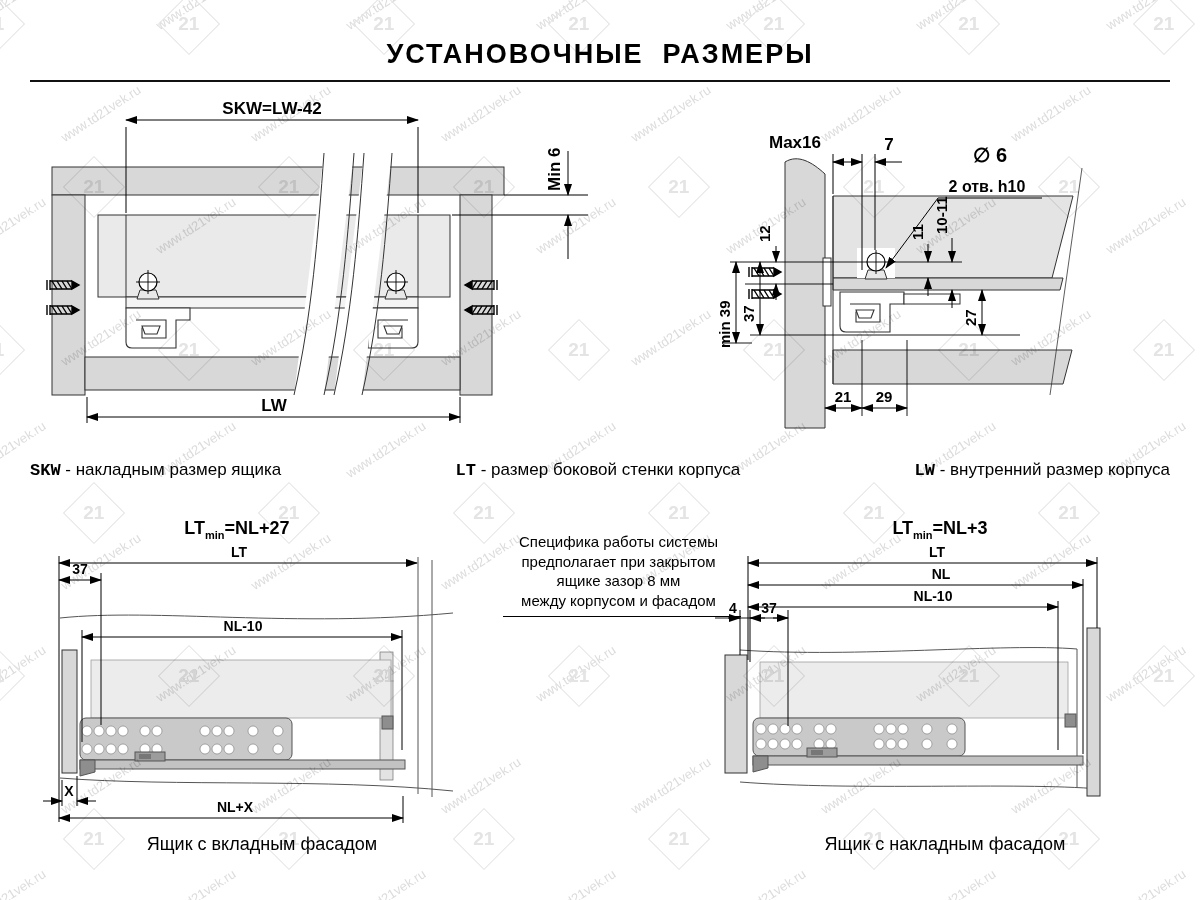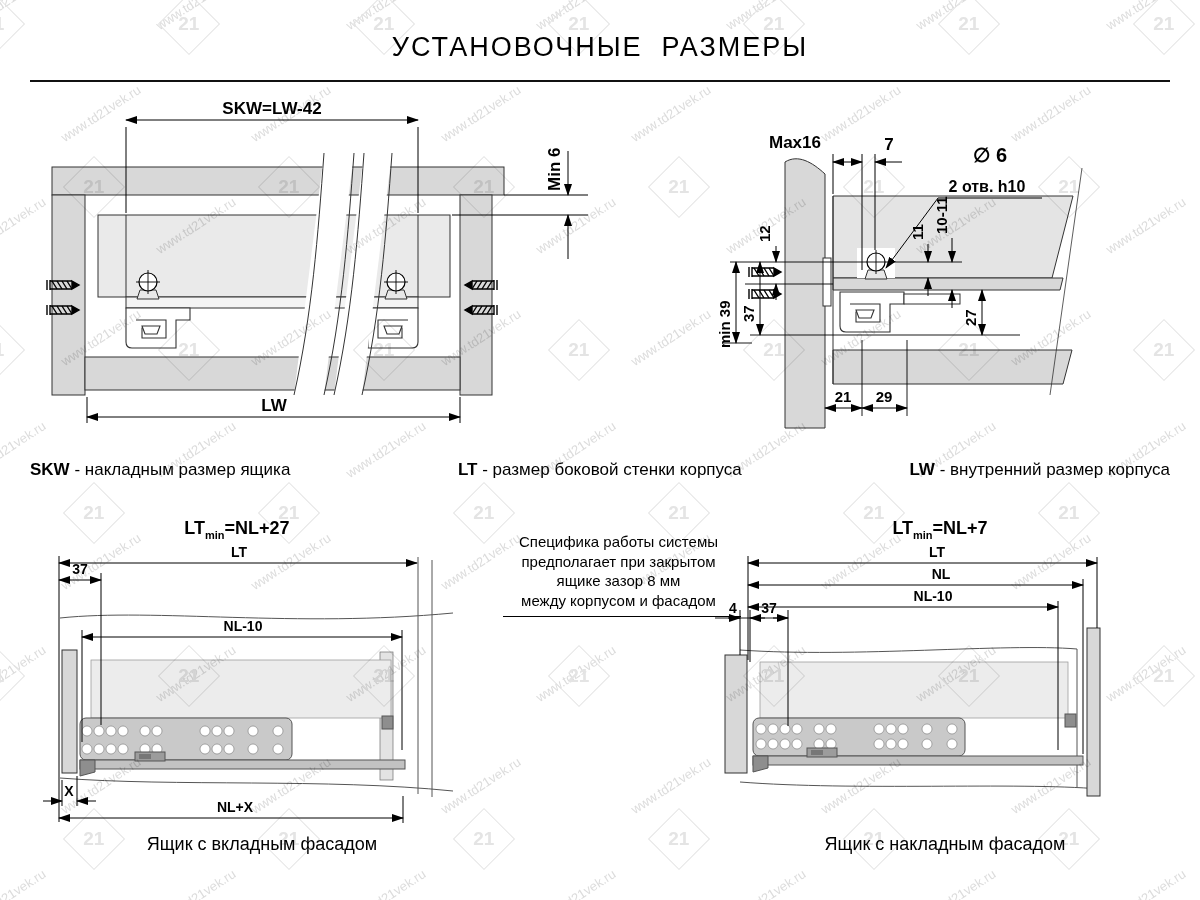--- a/index.html
+++ b/index.html
@@ -6,27 +6,27 @@
   body{width:1200px;height:900px;position:relative;background:#fff;overflow:hidden;
        font-family:"Liberation Sans",sans-serif;color:#000;}
   
   .wm-layer{position:absolute;left:0;top:0;width:1200px;height:900px;pointer-events:none;
             mix-blend-mode:multiply;z-index:3;}
   .wmt{position:absolute;font-size:13px;color:#dcdcdc;transform:rotate(-33deg);white-space:nowrap;}
   .wml{position:absolute;width:42px;height:42px;border:1.5px solid #e4e4e4;transform:rotate(45deg);
        display:flex;align-items:center;justify-content:center;}
   .wmli{transform:rotate(-45deg);font-weight:bold;font-size:19px;color:#e4e4e4;}
   
-  .title{position:absolute;top:32px;left:0;width:1200px;text-align:center;
-         font-size:27px;font-weight:normal;letter-spacing:2px;white-space:pre;}
+  .title{position:absolute;top:39px;left:0;width:1200px;text-align:center;
+         font-size:27px;font-weight:bold;letter-spacing:2px;white-space:pre;}
   .title-rule{position:absolute;top:80px;left:30px;width:1140px;height:0;border-top:2px solid #111;}
   
   .legend{position:absolute;top:460px;left:30px;width:1140px;display:flex;
           justify-content:space-between;font-size:17px;white-space:nowrap;}
-  .legend b{font-weight:bold;}
+  .legend b{font-weight:bold;font-family:Liberation Mono, monospace;}
   
   .note{position:absolute;left:506px;top:532px;width:225px;font-size:15px;line-height:19.5px;text-align:center;}
   .note-underline{position:absolute;left:503px;top:616px;width:238px;height:0;border-top:1.5px solid #000;}
   
   .formula{position:absolute;font-size:18px;font-weight:bold;text-align:center;width:300px;}
   .formula sub{font-size:11px;font-weight:bold;}
   .caption{position:absolute;font-size:18px;text-align:center;width:340px;z-index:2;}
   
   text{font-family:"Liberation Sans",sans-serif;fill:#000;}
   .dt{font-weight:bold;}
@@ -453,21 +453,21 @@
 
 <div class="note">
   <div>Специфика работы системы</div>
   <div>предполагает при закрытом</div>
   <div>ящике зазор 8 мм</div>
   <div>между корпусом и фасадом</div>
 </div>
 <div class="note-underline"></div>
 
 <div class="formula" style="left:790px;top:518px">
-  <span>LT</span><sub>min</sub><span>=NL+7</span>
+  <span>LT</span><sub>min</sub><span>=NL+3</span>
 </div>
 <svg style="left:715px;top:510px" width="460" height="335" viewBox="0 0 460 335">
   <g>
     <path d="M25,140 C140,148 290,133 362,139" fill="none" stroke="#555"></path>
     <rect x="10" y="145" width="22" height="118" fill="#d8d8d8" stroke="#333"></rect>
     <line x1="362" y1="139" x2="362" y2="277" stroke="#555"></line>
     <path d="M25,272 C140,281 300,272 385,279" fill="none" stroke="#555"></path>
   </g>
   <g>
     <rect x="45" y="152" width="308" height="56" fill="#ececec" stroke="#999" stroke-width="0.75"></rect>

